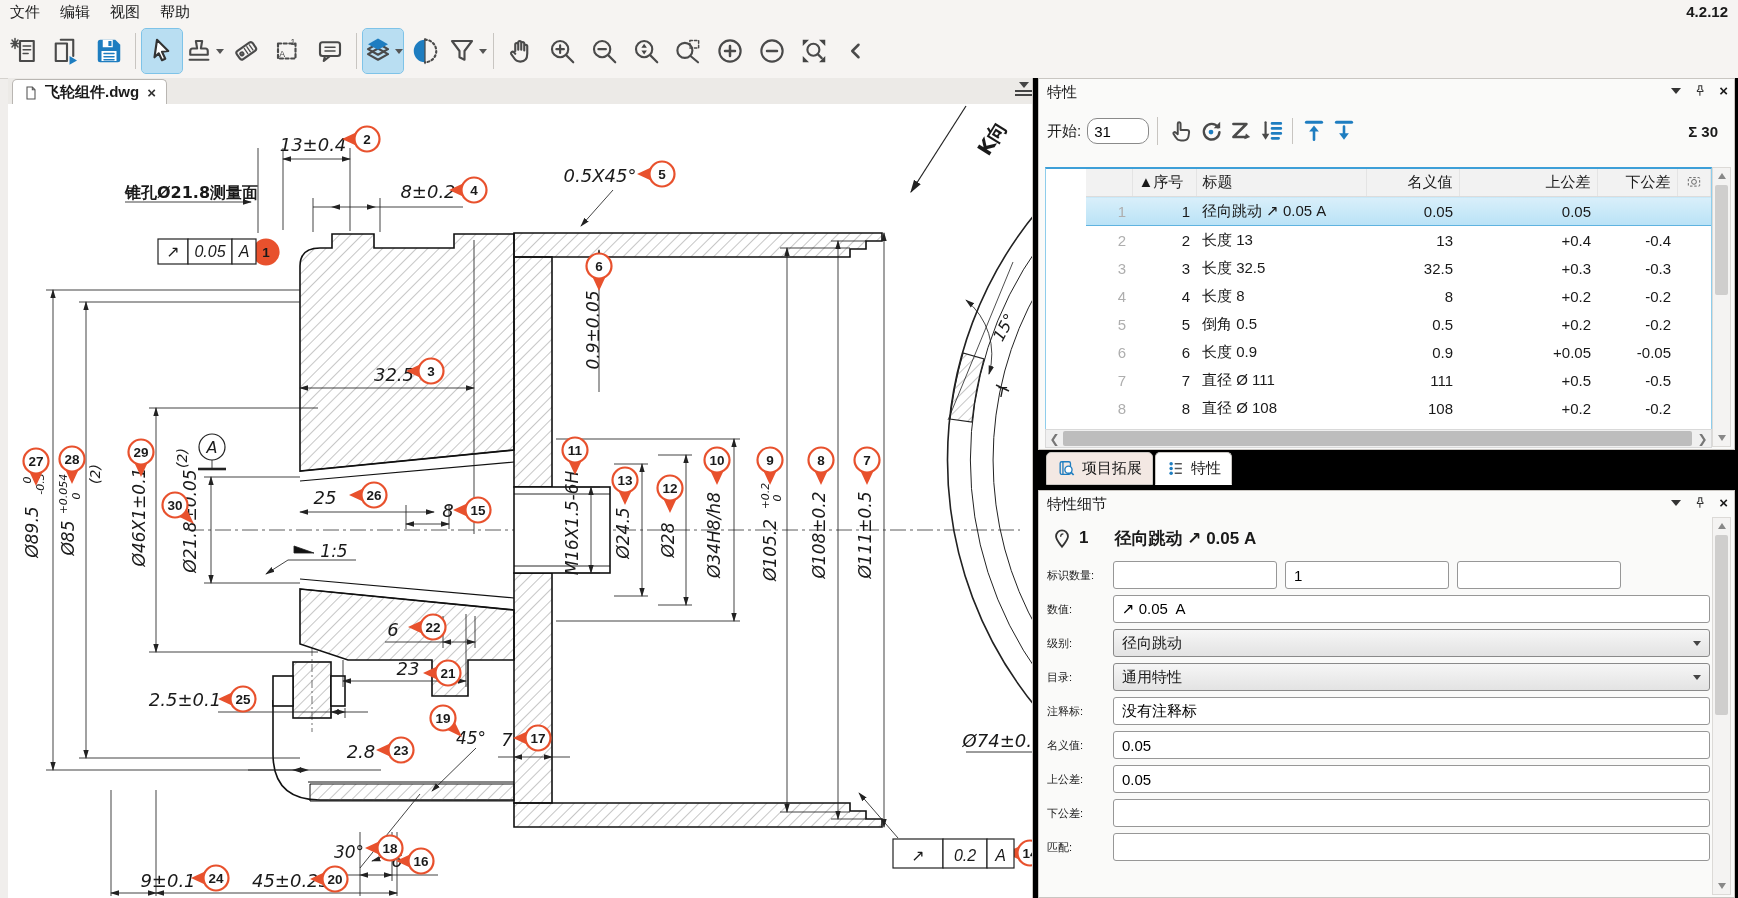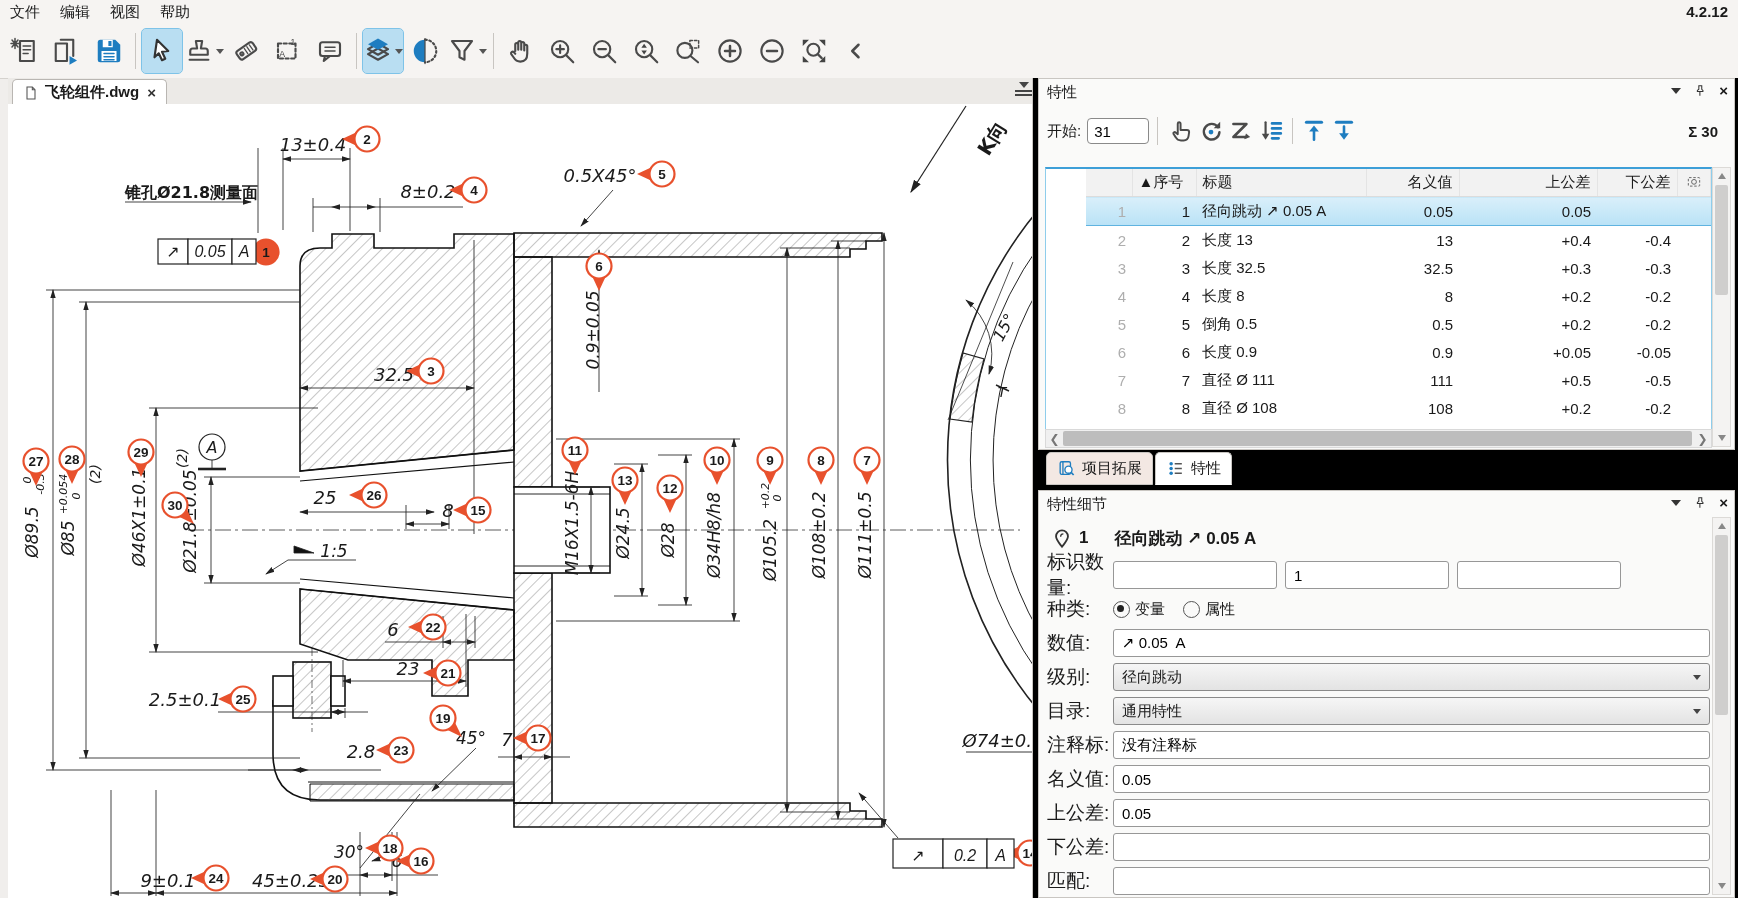--- a/index.html
+++ b/index.html
@@ -30,21 +30,21 @@
   #panels{position:absolute;left:1032px;top:0;right:0;bottom:0;background:#000000;border-left:1px solid #c9c6c2;}
   .panel{position:absolute;background:#fafaf9;border:1px solid #c9c6c2;}
   .ptitle{position:absolute;left:0;top:0;right:0;height:24px;font-size:15px;padding:4px 0 0 8px;}
   .pbtns{position:absolute;right:6px;top:5px;display:flex;align-items:center;gap:12px;}
   .pbtn-tri{width:0;height:0;border-left:5px solid transparent;border-right:5px solid transparent;border-top:6px solid #333;}
   .pbtn-x{font-size:15px;font-weight:bold;line-height:14px;}
   .pbtn-pin{width:14px;height:14px;stroke:#333;fill:none;stroke-width:1.6;}
   #p1{left:5px;top:0;right:3px;height:370px;}
   #p1-toolbar{position:absolute;left:8px;top:30px;right:8px;height:44px;display:flex;align-items:center;}
   #p1-toolbar .lbl{font-size:15px;margin-right:6px;}
-  #start-input{width:48px;height:24px;border:1px solid #8a8a8a;border-radius:4px;font-size:15px;padding:0 6px;font-family:inherit;}
+  #start-input{width:48px;height:24px;border:1px solid #8a8a8a;border-radius:10px;font-size:15px;padding:0 6px;font-family:inherit;}
   .ptool{width:30px;height:30px;display:flex;align-items:center;justify-content:center;}
   .ptool .ic{width:26px;height:26px;stroke:#4a4a4a;fill:none;stroke-width:1.8;stroke-linecap:round;stroke-linejoin:round;}
   #sum-badge{position:absolute;right:16px;top:44px;font-size:15px;font-weight:bold;}
   #tablewrap{position:absolute;left:6px;top:88px;right:22px;height:260px;border:1px solid #8ecdeb;border-top:2px solid #3d9fd8;background:#fff;overflow:hidden;padding-left:40px;}
   table{border-collapse:collapse;width:100%;table-layout:fixed;font-size:15px;}
   th{background:#f2f2f2;font-weight:normal;height:27px;border-bottom:1px solid #dcdcdc;border-right:1px solid #e4e4e4;padding:0 6px;white-space:nowrap;overflow:hidden;}
   td{height:28px;padding:0 6px;white-space:nowrap;overflow:hidden;}
   th.l,td.l{text-align:left;} th.r,td.r{text-align:right;}
   td.idx{color:#aeaeae;text-align:right;}
   tr.sel td{background:linear-gradient(#d9effa,#b9e2f6);border-top:1px solid #5fb3e0;border-bottom:1px solid #5fb3e0;}
@@ -62,21 +62,21 @@
   .ptab.active{background:#fff;border-bottom-color:#fff;}
   .ptab .ic{width:19px;height:19px;margin-right:6px;stroke-width:1.7;fill:none;}
   
   #p2{left:5px;top:412px;right:3px;bottom:0;}
   #dp-body{position:absolute;left:8px;top:26px;right:24px;bottom:0;overflow:hidden;}
   #dp-title-row{display:flex;align-items:center;height:34px;margin:4px 0 6px 4px;}
   #dp-title-row .ic{width:22px;height:22px;stroke:#333;fill:none;stroke-width:2;}
   #dp-item-no{font-size:17px;font-weight:bold;margin:0 26px 0 6px;}
   #dp-item-title{font-size:17px;font-weight:bold;}
   .frow{display:flex;align-items:center;height:28px;margin-bottom:6px;}
-  .flabel{width:66px;font-size:19px;flex:none;}
+  .flabel{width:66px;font-size:11px;flex:none;}
   .finput{flex:1;height:26px;border:1px solid #979797;border-radius:3px;font-size:15px;padding:0 8px;font-family:inherit;background:#fff;min-width:0;}
   .fsmall{width:146px;flex:none;margin-right:8px;}
   .combo{flex:1;height:26px;border:1px solid #8a8a8a;border-radius:3px;background:linear-gradient(#f6f6f6,#e3e3e3);display:flex;align-items:center;padding:0 8px;font-size:15px;position:relative;}
   .chev{position:absolute;right:8px;top:11px;width:0;height:0;border-left:4px solid transparent;border-right:4px solid transparent;border-top:5px solid #444;}
   .radio{width:15px;height:15px;border:1px solid #555;border-radius:50%;margin-right:5px;position:relative;flex:none;}
   .radio.on::after{content:"";position:absolute;left:3px;top:3px;width:7px;height:7px;border-radius:50%;background:#222;}
   .rlabel{font-size:15px;margin-right:18px;}
   
   .dimtxt{fill:#1a1a1a;}
 </style>
@@ -890,27 +890,20 @@
           <span id="dp-item-no">1</span>
           <span id="dp-item-title">径向跳动 ↗ 0.05 A</span>
         </div>
         <div class="frow">
           <span class="flabel">标识数量:</span>
           <input class="finput fsmall" value="" style="">
           <input class="finput fsmall" value="1" style="">
           <input class="finput fsmall" value="" style="">
         </div>
         <div class="frow">
-          <span class="flabel">种类:</span>
-          <span class="radio on"></span>
-          <span class="rlabel">变量</span>
-          <span class="radio"></span>
-          <span class="rlabel">属性</span>
-        </div>
-        <div class="frow">
           <span class="flabel">数值:</span>
           <input class="finput" value="↗ 0.05  A" style="">
         </div>
         <div class="frow">
           <span class="flabel">级别:</span>
           <div class="combo">
               <span>径向跳动</span>
               <span class="chev"></span>
             </div>
         </div>

